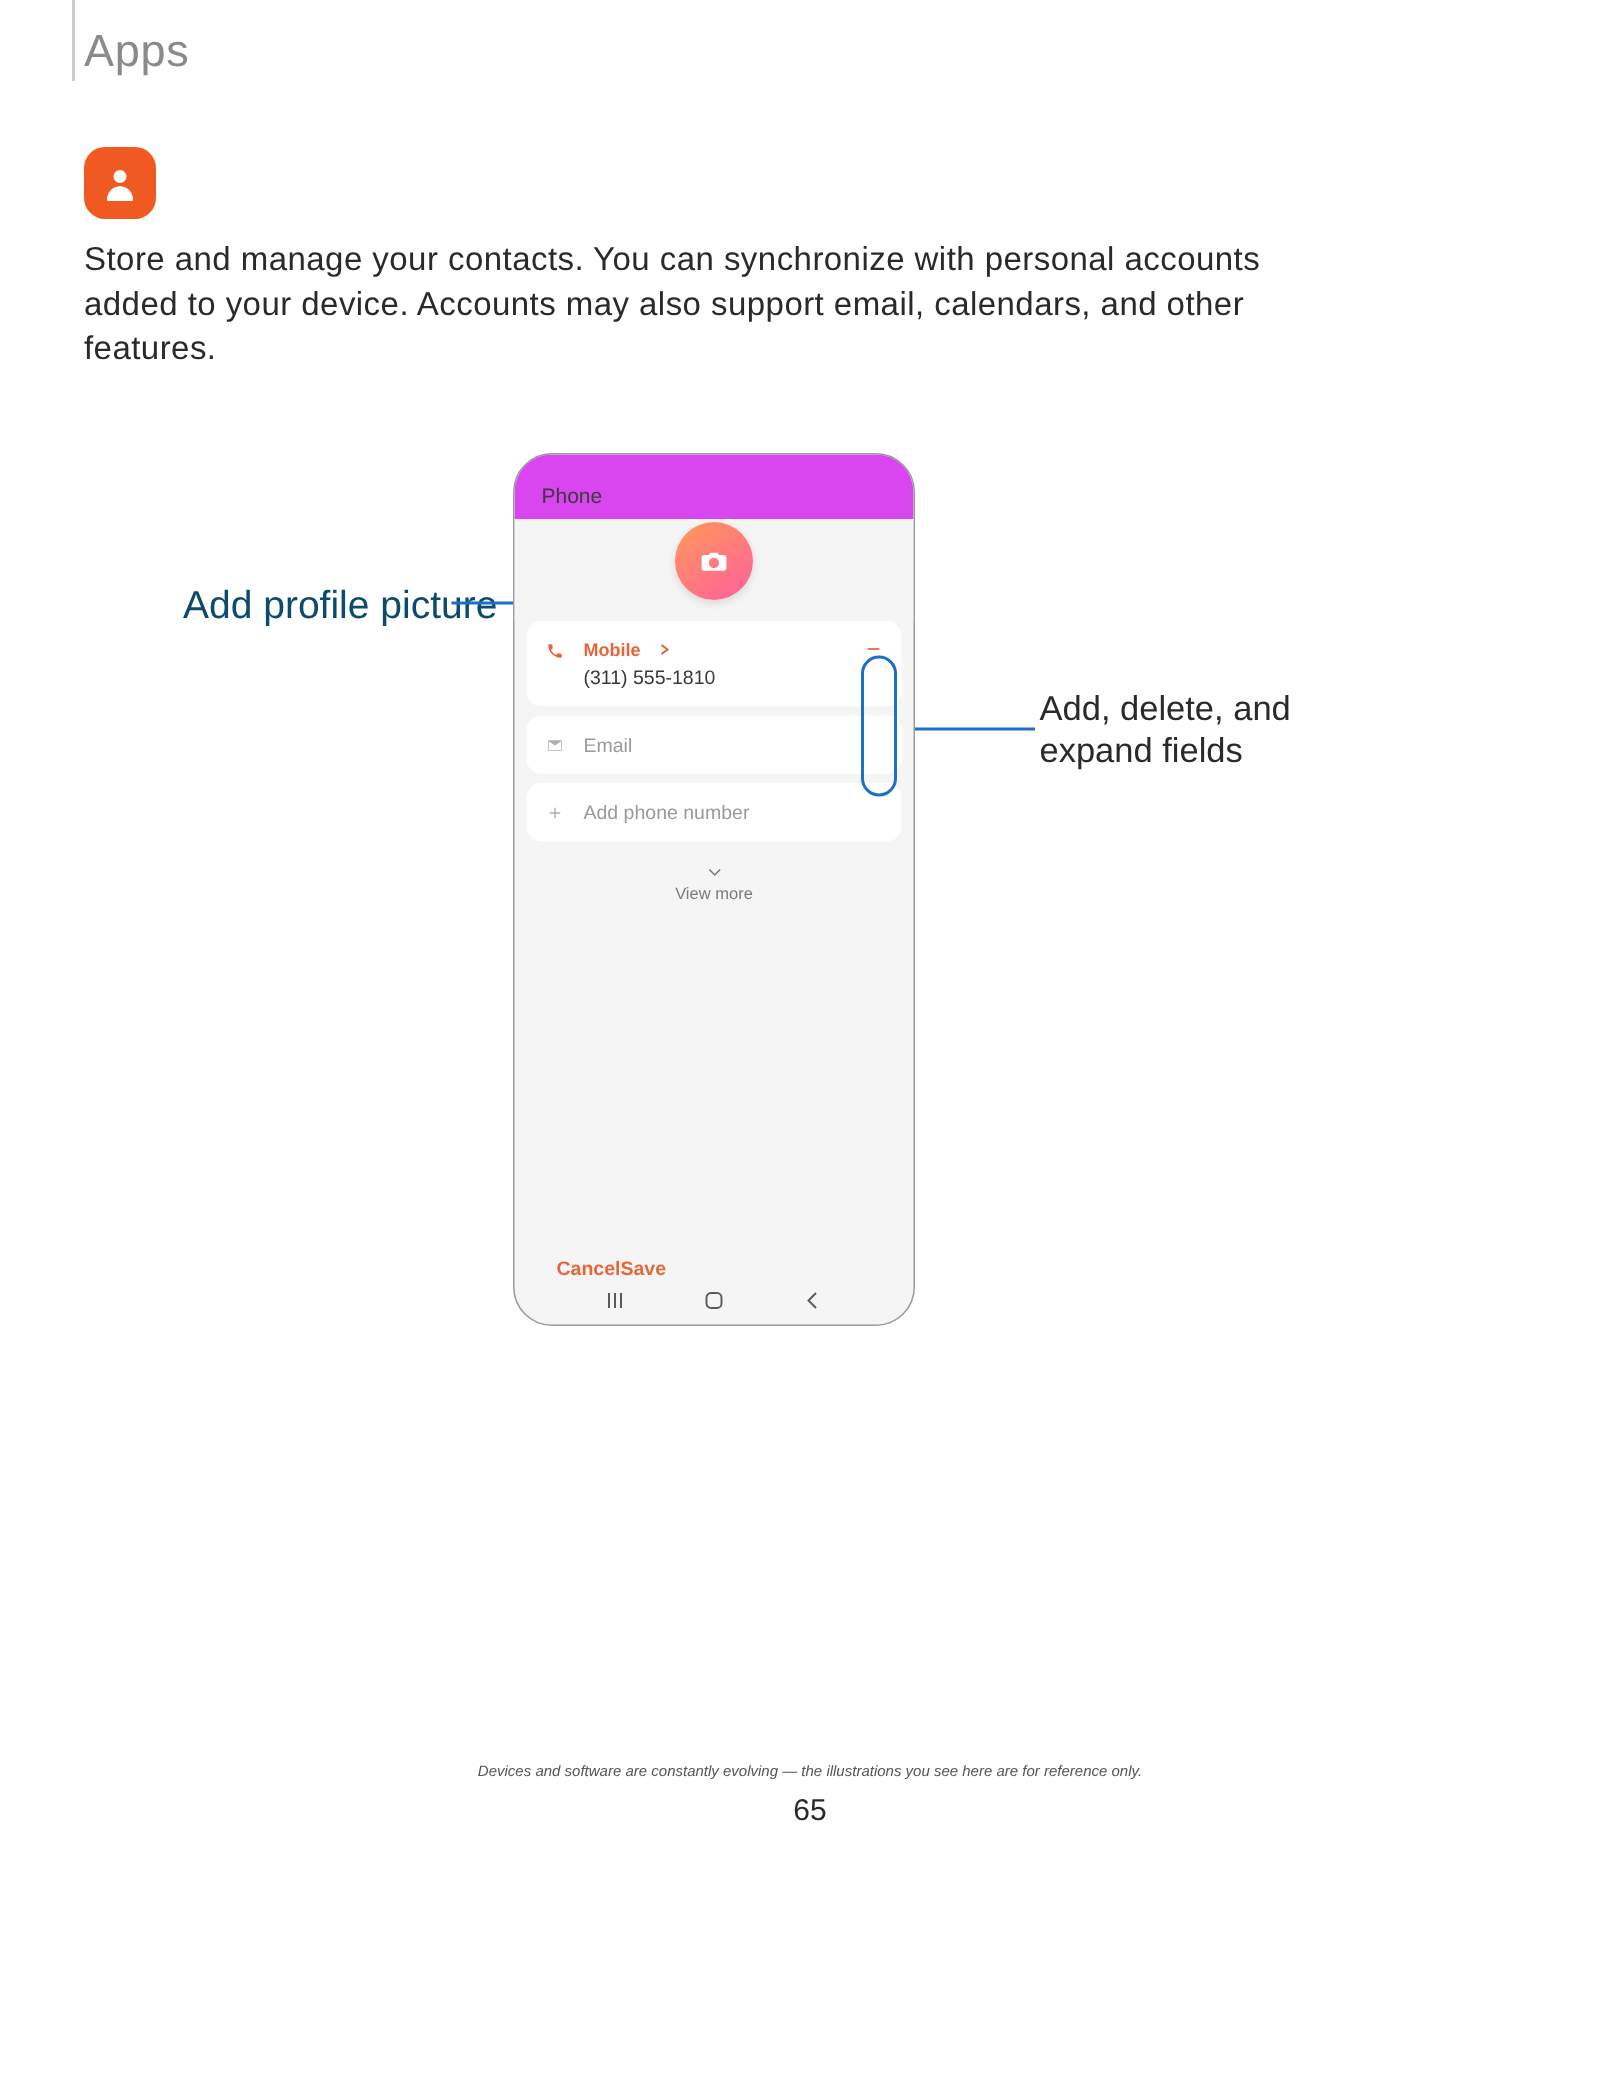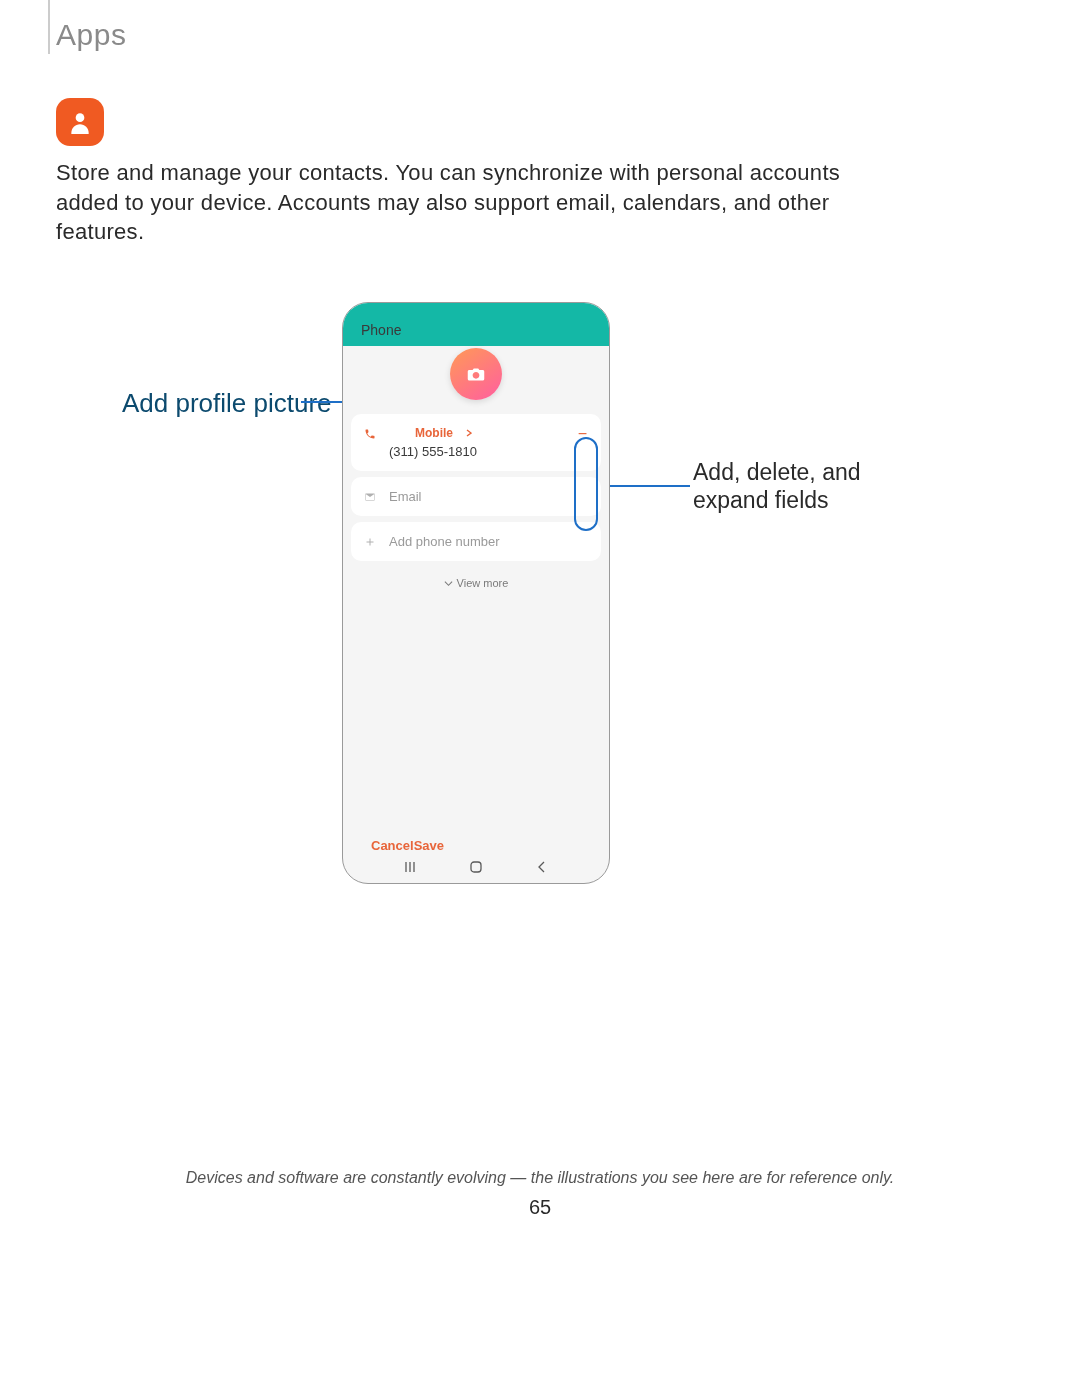--- a/index.html
+++ b/index.html
@@ -114,21 +114,21 @@
     height: 582px;
     border: 1.5px solid #9a9a9a;
     border-radius: 26px;
     background: #f5f5f5;
     overflow: hidden;
   }
   .phone-header {
     padding: 19px 18px 8px 18px;
     font-size: 14px;
     color: #3a3a3a;
-    background: #14b8a6;
+    background: #d946ef;
   }
   .avatar-wrap {
     display: flex;
     justify-content: center;
     padding: 2px 0 14px 0;
     background: #f5f5f5;
   }
   .avatar {
     width: 52px;
     height: 52px;
@@ -151,32 +151,33 @@
     display: flex;
     align-items: flex-start;
     gap: 12px;
     position: relative;
   }
   .field .ficon { width: 14px; display:flex; justify-content:center; padding-top:2px; }
   .field .ficon svg { width: 12px; height: 12px; }
   .field .flabel { font-size: 13px; color: #4a4a4a; flex: 1; }
   .field .fplaceholder { font-size: 13px; color: #9a9a9a; flex: 1; }
   .field .chev { font-size: 12px; color: #9a9a9a; padding-right: 2px; }
-  .mobile-label { color: #e8653a; font-size: 12px; font-weight: 600; display:flex; align-items:center; gap:13px;margin-left:26px; }
+  .mobile-label { color: #e8653a; font-size: 12px; font-weight: 600; display:flex; align-items:center; gap:13px; }
   .phone-num { color: #3a3a3a; font-size: 13px; margin-top: 4px; }
   .minus { color: #e8653a; font-size: 16px; font-weight: 400; line-height:1; padding-right:2px; }
   .view-more {
     text-align: center;
     font-size: 11px;
     color: #7a7a7a;
     padding: 10px 0 6px 0;
     display:flex;
     justify-content:center;
     align-items:center;
     gap:4px;
+    flex-direction:column;
   }
   .bottom-btns {
     position: absolute;
     bottom: 30px;
     left: 0;
     right: 0;
     display: flex;
     justify-content: flex-start;
     padding: 0 28px;
   }
@@ -197,21 +198,21 @@
     color: #5a5a5a;
     font-size: 14px;
   }
   .navbar span svg { width: 14px; height: 14px; stroke: #5a5a5a; }
   .footer-note {
     position: absolute;
     left: 0;
     right: 0;
     bottom: 210px;
     text-align: center;
-    font-size: 16px;
+    font-size: 10px;
     font-style: italic;
     color: #555;
   }
   .page-num {
     position: absolute;
     left: 0;
     right: 0;
     bottom: 178px;
     text-align: center;
     font-size: 20px;

